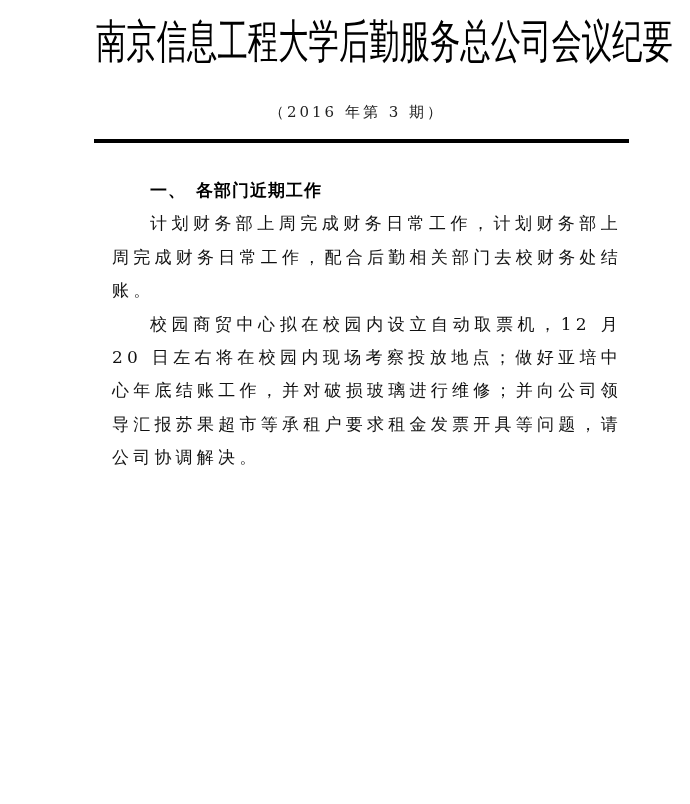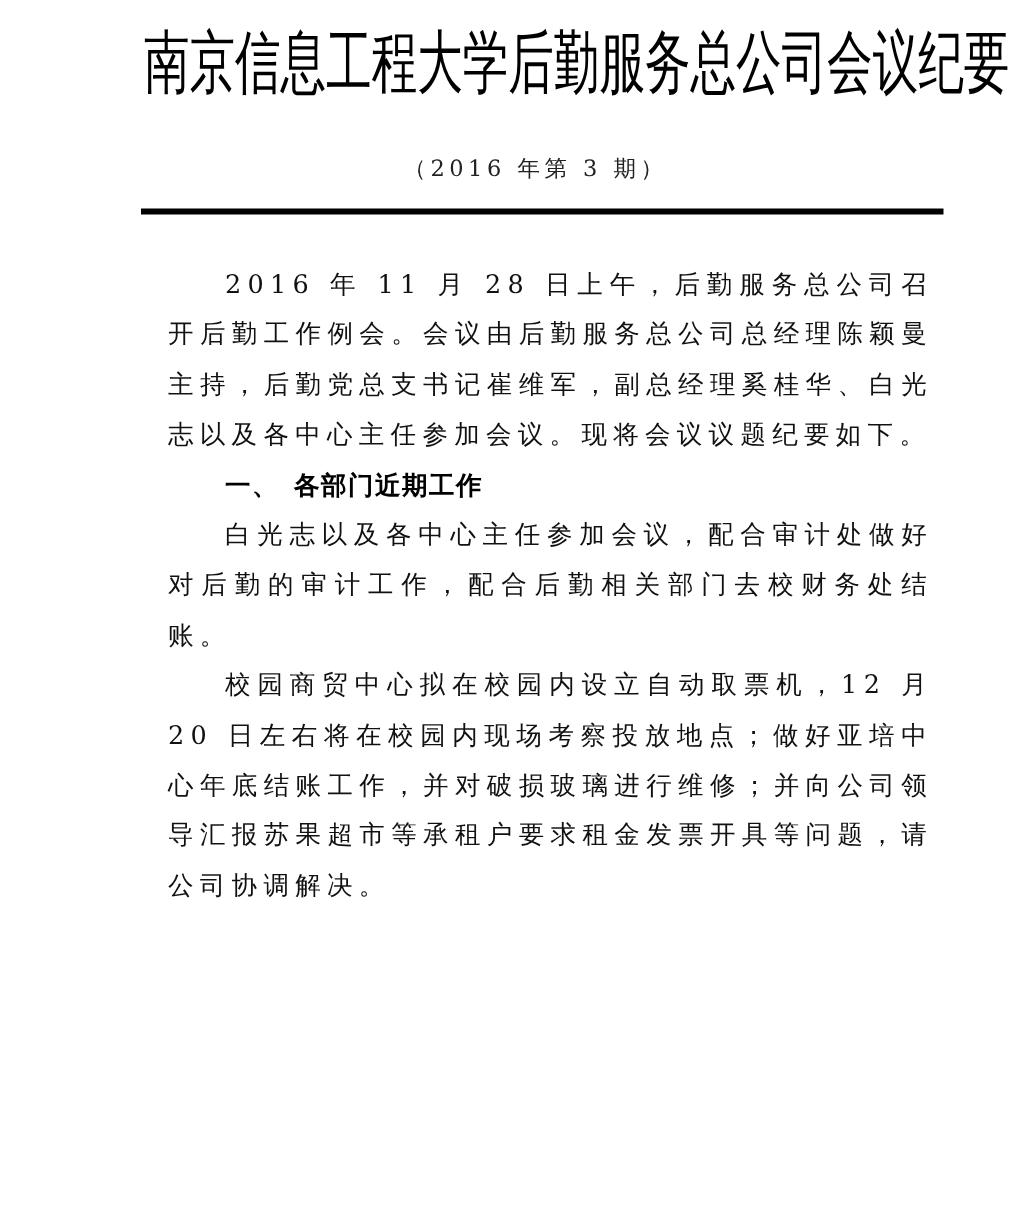--- a/index.html
+++ b/index.html
@@ -93,24 +93,23 @@
 <div class="page">
 
   <h1 class="doc-title">南京信息工程大学后勤服务总公司会议纪要</h1>
 
   <div class="doc-issue">（2016 年第 3 期）</div>
 
   <div class="rule"></div>
 
   <div class="body">
 
-    <p class="para">2016 年 11 月 28 日上午，后勤服务总公司召开后勤工作例会。会议由后勤服务总公司总经理陈颖曼主持，后勤党总支书记崔维军，副总经理奚桂华、白光志以及各中心主任参加会议。现将会议议题纪要如下。</p>
 
     <h2 class="section-heading"><span class="num">一、</span><span>各部门近期工作</span></h2>
 
 
 
-    <p class="para">白光志以及各中心主任参加会议，配合审计处做好对后勤的审计工作，配合后勤相关部门去校财务处结账。</p>
+    <p class="para">计划财务部上周完成财务日常工作，计划财务部上周完成财务日常工作，配合后勤相关部门去校财务处结账。</p>
 
     <p class="para">校园商贸中心拟在校园内设立自动取票机，12 月 20 日左右将在校园内现场考察投放地点；做好亚培中心年底结账工作，并对破损玻璃进行维修；并向公司领导汇报苏果超市等承租户要求租金发票开具等问题，请公司协调解决。</p>
 
   </div>
 </div>
 
 </body></html>

